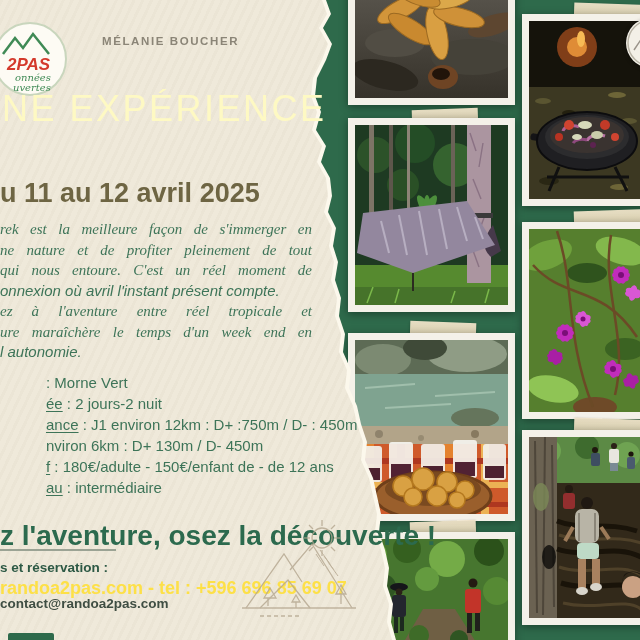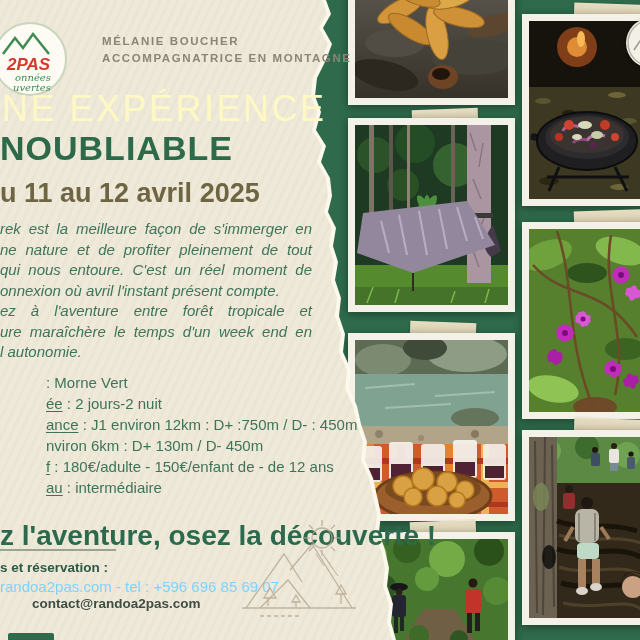--- a/index.html
+++ b/index.html
@@ -29,30 +29,30 @@
   .brandname{position:absolute;left:58px;top:33px;color:#8b8577;font-size:11.5px;
              letter-spacing:1.6px;font-weight:600;line-height:17px;white-space:nowrap;margin-left:44px;}
   .title1{position:absolute;left:2px;top:88px;color:#fef9c3;font-size:36px;
           font-weight:300;letter-spacing:2.5px;white-space:nowrap;}
   .title2{position:absolute;left:0px;top:129px;color:#2c6a4a;font-size:34px;
           font-weight:800;letter-spacing:1px;white-space:nowrap;}
   .date{position:absolute;left:0px;top:178px;color:#6e6543;font-size:27px;
         font-weight:700;white-space:nowrap;}
   .intro{position:absolute;left:0px;top:219px;width:312px;color:#3d7458;
          font-size:15px;font-style:italic;font-weight:500;line-height:20.5px;}
-  .intro .just{text-align:justify;text-align-last:justify;}
+  .intro .just{text-align:justify;text-align-last:justify;font-family:Liberation Serif, serif;}
   .details{position:absolute;left:0px;top:372px;width:320px;color:#3d7458;
            font-size:15px;line-height:21px;margin-left:46px;}
   .details .u{text-decoration:underline;text-underline-offset:2px;}
   .tagline{position:absolute;left:0px;top:520px;color:#2c6a4e;font-size:28px;
            font-weight:600;white-space:nowrap;}
   .divider{position:absolute;left:0px;top:549px;width:116px;height:2px;background:#9ba394;}
   .contact-h{position:absolute;left:0px;top:560px;color:#2d5945;font-size:13.5px;font-weight:700;}
-  .contact-1{position:absolute;left:0px;top:578px;color:#7dd3fc;font-size:15px;font-weight:400;}
-  .contact-2{position:absolute;left:0px;top:596px;color:#3f4e43;font-size:13.5px;font-weight:600;margin-left:32px;}
+  .contact-1{position:absolute;left:0px;top:578px;color:#fde047;font-size:18px;font-weight:700;}
+  .contact-2{position:absolute;left:0px;top:596px;color:#3f4e43;font-size:13.5px;font-weight:600;}
   .illus{position:absolute;left:240px;top:510px;width:120px;height:118px;opacity:.8;}
   .logo{position:absolute;left:-9px;top:20px;width:78px;height:78px;}
   .chip{position:absolute;left:8px;top:633px;width:46px;height:14px;background:#2e6a4b;border-radius:2px;}
 </style>
 </head>
 <body>
 
 <div class="stage">
 
   <div class="photo" style="left:348px;top:-12px;width:167px;height:117px;">
@@ -401,33 +401,31 @@
         <circle cx="39" cy="39" r="36" fill="#fdfbf4" stroke="#c9d6bd" stroke-width="2"></circle>
         <path d="M12,34 L24,18 L32,28 L42,14 L58,34" fill="none" stroke="#3f8a55" stroke-width="2.5"></path>
         <text x="16" y="50" font-family="Liberation Sans, sans-serif" font-size="17" font-weight="800" font-style="italic" fill="#d43a2c">2PAS</text>
         <text x="24" y="61" font-family="DejaVu Serif, serif" font-size="10" font-style="italic" fill="#3f8a55">onnées</text>
         <text x="22" y="71" font-family="DejaVu Serif, serif" font-size="10" font-style="italic" fill="#3f8a55">uvertes</text>
       </svg>
     </div>
 
     <div class="brandname">
       <div>MÉLANIE BOUCHER</div>
-      <div>ACCOMPAGNATRICE EN MONTAGNE</div>
     </div>
 
     <div class="title1">NE EXPÉRIENCE</div>
-    <div class="title2">NOUBLIABLE</div>
     <div class="date">u 11 au 12 avril 2025</div>
 
     <div class="intro">
       <div class="just">rek est la meilleure façon de s'immerger en</div>
       <div class="just">ne nature et de profiter pleinement de tout</div>
       <div class="just">qui nous entoure. C'est un réel moment de</div>
       <div>onnexion où avril l'instant présent compte.</div>
-      <div class="just">ez à l'aventure entre forêt tropicale et</div>
+      <div class="just">ez à l'aventure entre réel tropicale et</div>
       <div class="just">ure maraîchère le temps d'un week end en</div>
       <div>l autonomie.</div>
     </div>
 
     <div class="details">
       <div class="dl"><span class="u"></span><span>: Morne Vert</span></div>
       <div class="dl"><span class="u">ée</span><span> : 2 jours-2 nuit</span></div>
       <div class="dl"><span class="u">ance</span><span> : J1 environ 12km : D+ :750m / D- : 450m</span></div>
       <div class="dl"><span class="u"></span><span>nviron 6km : D+ 130m / D- 450m</span></div>
       <div class="dl"><span class="u">f</span><span> : 180€/adulte - 150€/enfant de - de 12 ans</span></div>

